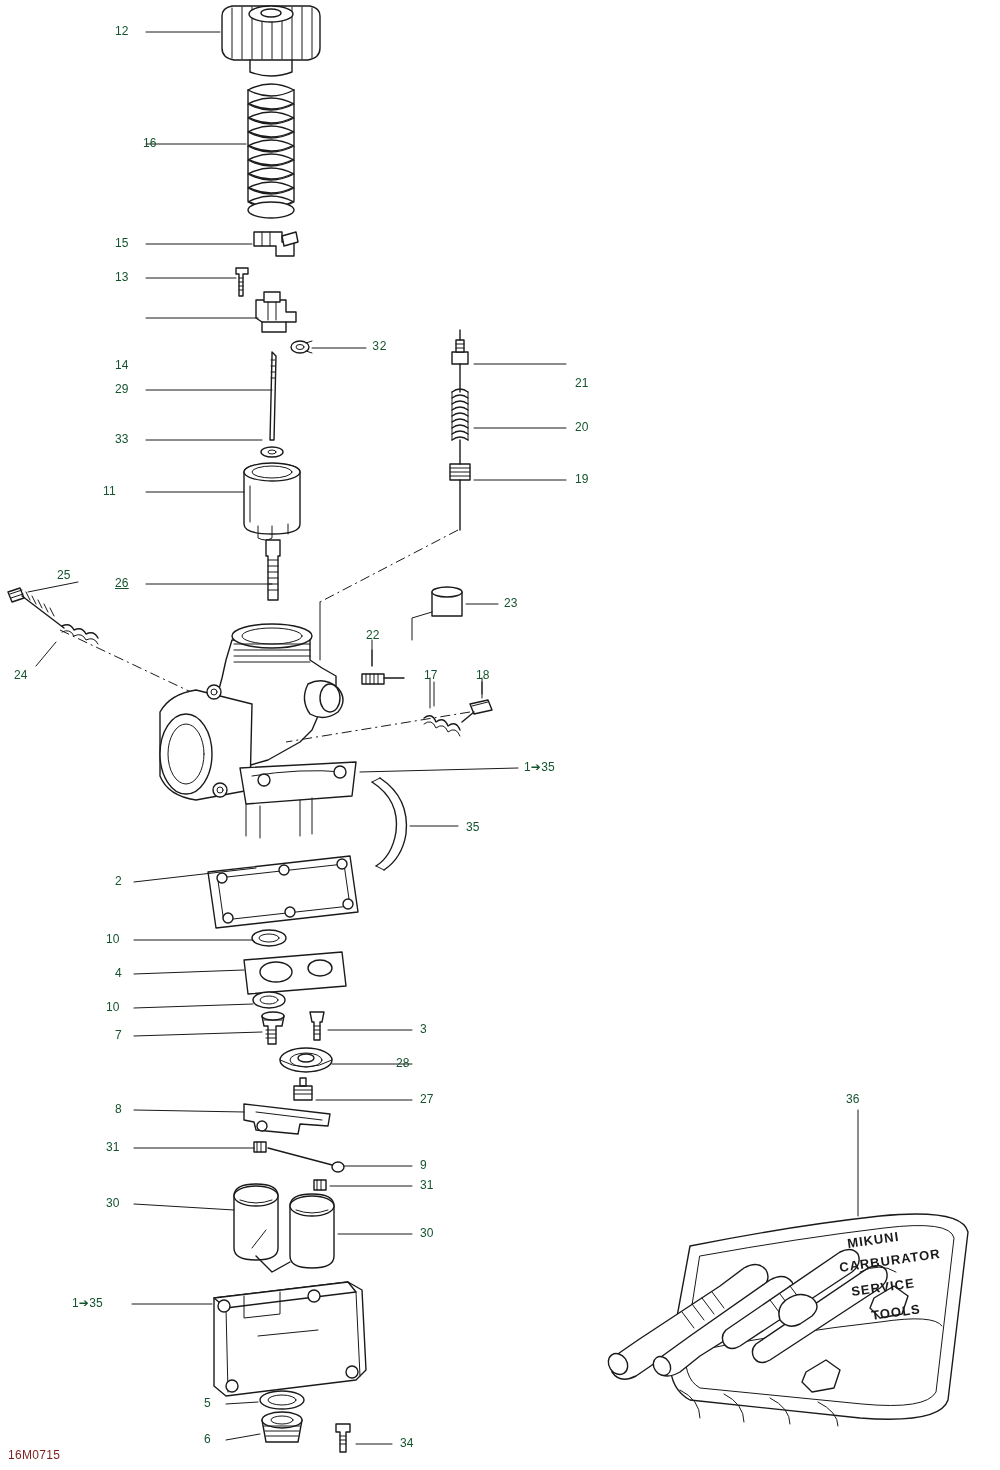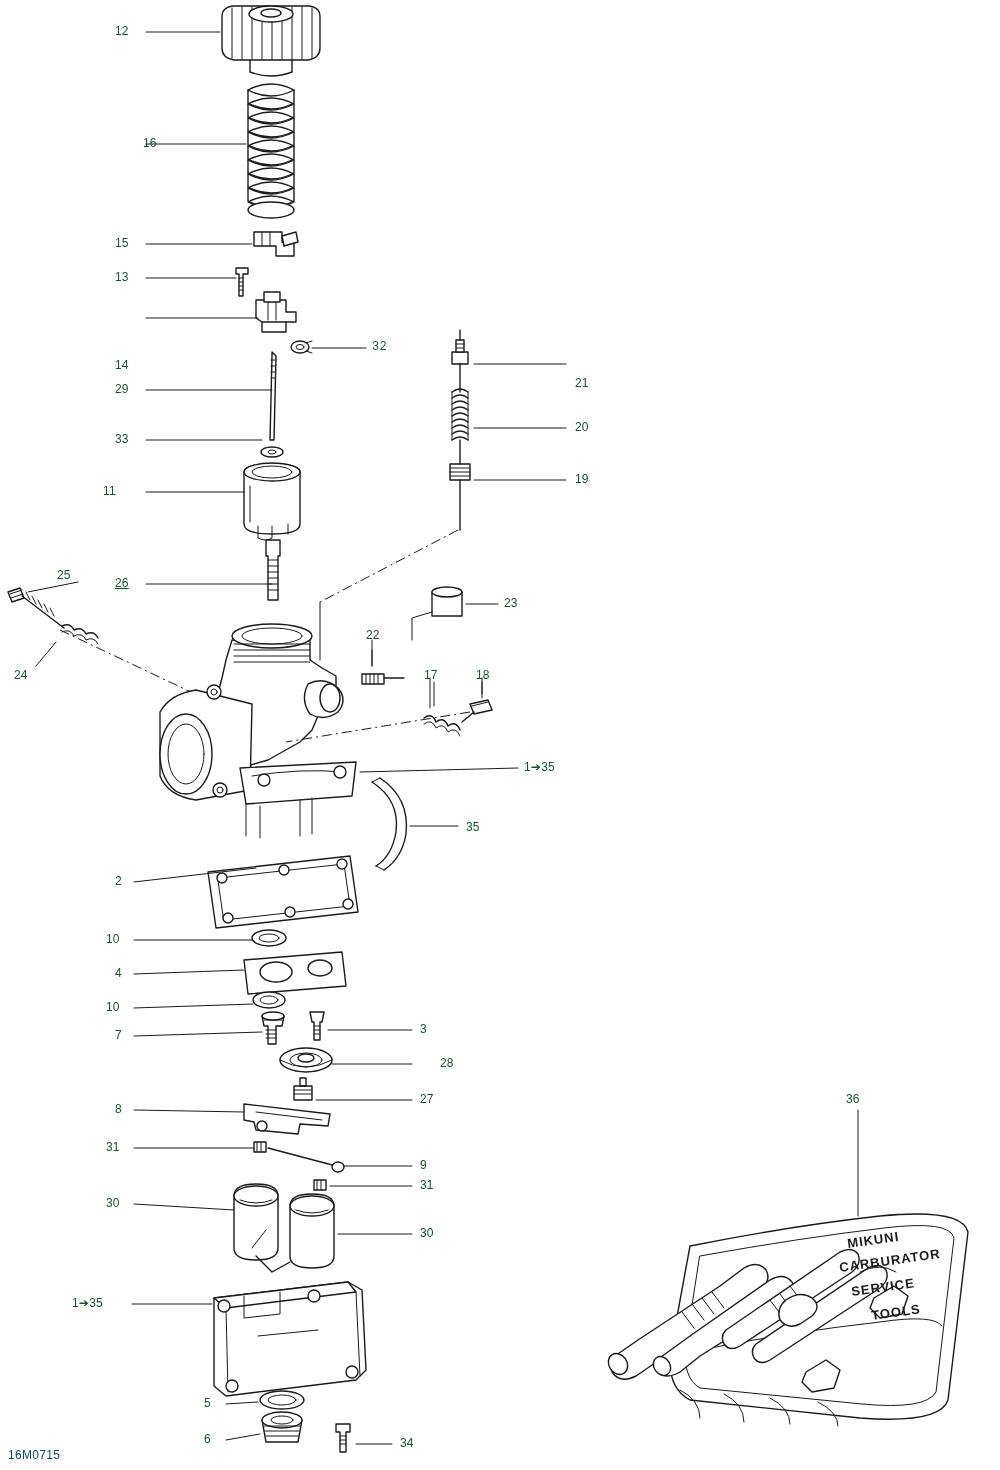--- a/index.html
+++ b/index.html
@@ -25,21 +25,21 @@
     color: #14532d;
     white-space: nowrap;
     letter-spacing: 0.2px;
     text-align: center;
   }
   .partcode {
     position: absolute;
     left: 8px;
     bottom: 8px;
     font-size: 12px;
-    color: #0c4a6e;
+    color: #7f1d1d;
     letter-spacing: 0.3px;
   }
   svg.art {
     position: absolute;
     left: 0;
     top: 0;
     width: 1000px;
     height: 1470px;
     pointer-events: none;
   }
@@ -449,21 +449,21 @@
   <div class="callout" style="left:424px; top:668px;">17</div>
   <div class="callout" style="left:476px; top:668px;">18</div>
   <div class="callout" style="left:524px; top:760px;">1➔35</div>
   <div class="callout" style="left:466px; top:820px;">35</div>
   <div class="callout" style="left:115px; top:874px;">2</div>
   <div class="callout" style="left:106px; top:932px;">10</div>
   <div class="callout" style="left:115px; top:966px;">4</div>
   <div class="callout" style="left:106px; top:1000px;">10</div>
   <div class="callout" style="left:115px; top:1028px;">7</div>
   <div class="callout" style="left:420px; top:1022px;">3</div>
-  <div class="callout" style="left:440px; top:1056px;">28</div>
+  <div class="callout" style="left:396px; top:1056px;">28</div>
   <div class="callout" style="left:420px; top:1092px;">27</div>
   <div class="callout" style="left:115px; top:1102px;">8</div>
   <div class="callout" style="left:106px; top:1140px;">31</div>
   <div class="callout" style="left:420px; top:1158px;">9</div>
   <div class="callout" style="left:420px; top:1178px;">31</div>
   <div class="callout" style="left:106px; top:1196px;">30</div>
   <div class="callout" style="left:420px; top:1226px;">30</div>
   <div class="callout" style="left:846px; top:1092px;">36</div>
   <div class="callout" style="left:72px;  top:1296px;">1➔35</div>
   <div class="callout" style="left:204px; top:1396px;">5</div>

